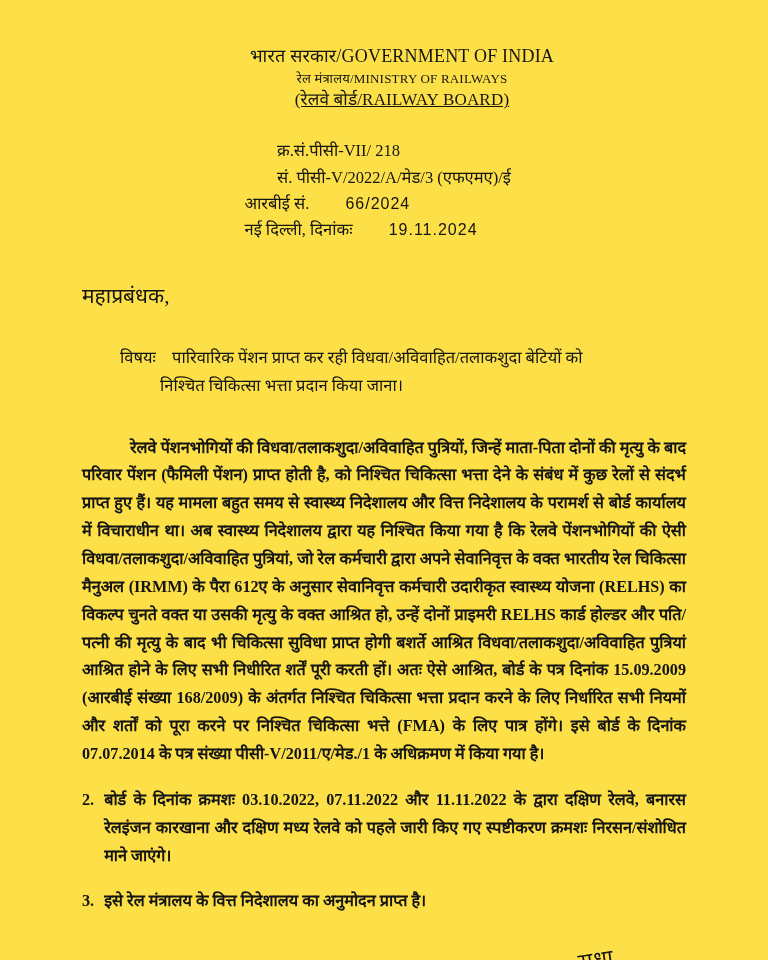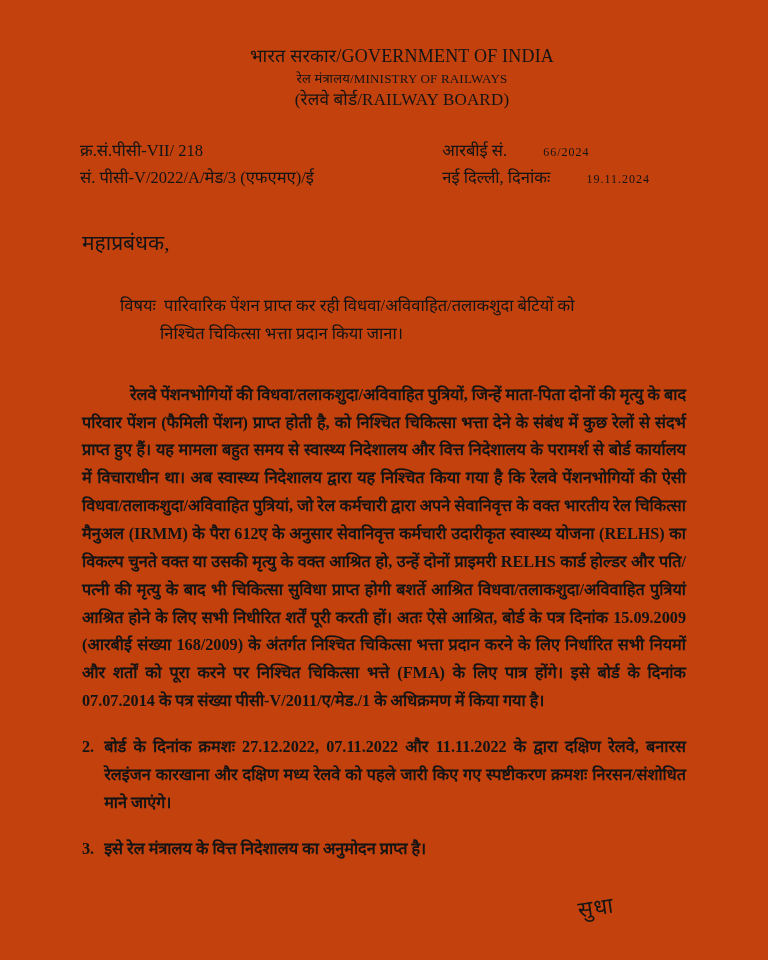--- a/index.html
+++ b/index.html
@@ -13,55 +13,56 @@
     font-family: "Liberation Serif", serif;
     color: #141414;
     overflow: hidden;
   }
   .page {
     position: relative;
     width: 768px;
     height: 960px;
     box-sizing: border-box;
     padding: 34px 60px 20px 72px;
-    background: #c2410c;
+    background: #fde047;
   }
 
   
   .header {
     text-align: center;
     margin-top: 10px;
     margin-left: 24px;
   }
   .header .line {
     font-size: 17.5px;
     letter-spacing: 0.2px;
     line-height: 1.42;
     white-space: nowrap;
   }
   .header .line.l1 { font-size: 18px; }
   .header .line.l2 { font-size: 13px; }
-  .header .line.l3 { font-size: 17px; }
+  .header .line.l3 { font-size: 17px; text-decoration: underline; }
 
   
   .refblock {
     margin-top: 26px;
     display: flex;
     justify-content: space-between;
     align-items: center;
+    flex-direction: column;
   }
   .ref-left, .ref-right {
     font-size: 16.5px;
     line-height: 1.6;
   }
   .ref-left { padding-left: 8px; }
   .ref-right { padding-right: 58px; text-align: left; }
   .hand {
-    font-family: Liberation Serif, serif;
-    font-size: 12px;
+    font-family: Liberation Sans, sans-serif;
+    font-size: 16px;
     letter-spacing: 1px;
     margin-left: 32px;
   }
   .ref-row { white-space: nowrap; }
 
   
   .addressee {
     margin-top: 34px;
     padding-left: 10px;
     font-size: 21px;
@@ -69,21 +70,21 @@
   }
 
   
   .subject {
     margin-top: 30px;
     padding-left: 48px;
     padding-right: 40px;
     font-size: 16.5px;
     line-height: 1.7;
   }
-  .subject .sub-label { margin-right: 4px; }
+  .subject .sub-label { margin-right: 12px; }
   .subject .indent2 { display: block; padding-left: 40px; }
 
   
   .body {
     margin-top: 34px;
     padding-left: 10px;
     padding-right: 22px;
     font-weight: bold;
   }
   .para {
@@ -155,21 +156,21 @@
     <span class="sub-label">विषयः</span>
     <span>पारिवारिक पेंशन प्राप्त कर रही विधवा/अविवाहित/तलाकशुदा बेटियों को</span>
     <span class="indent2">निश्चित चिकित्सा भत्ता प्रदान किया जाना।</span>
   </div>
 
   <div class="body">
     <div class="para first">रेलवे पेंशनभोगियों की विधवा/तलाकशुदा/अविवाहित पुत्रियों, जिन्हें माता-पिता दोनों की मृत्यु के बाद परिवार पेंशन (फैमिली पेंशन) प्राप्त होती है, को निश्चित चिकित्सा भत्ता देने के संबंध में कुछ रेलों से संदर्भ प्राप्त हुए हैं। यह मामला बहुत समय से स्वास्थ्य निदेशालय और वित्त निदेशालय के परामर्श से बोर्ड कार्यालय में विचाराधीन था। अब स्वास्थ्य निदेशालय द्वारा यह निश्चित किया गया है कि रेलवे पेंशनभोगियों की ऐसी विधवा/तलाकशुदा/अविवाहित पुत्रियां, जो रेल कर्मचारी द्वारा अपने सेवानिवृत्त के वक्त भारतीय रेल चिकित्सा मैनुअल (IRMM) के पैरा 612ए के अनुसार सेवानिवृत्त कर्मचारी उदारीकृत स्वास्थ्य योजना (RELHS) का विकल्प चुनते वक्त या उसकी मृत्यु के वक्त आश्रित हो, उन्हें दोनों प्राइमरी RELHS कार्ड होल्डर और पति/पत्नी की मृत्यु के बाद भी चिकित्सा सुविधा प्राप्त होगी बशर्ते आश्रित विधवा/तलाकशुदा/अविवाहित पुत्रियां आश्रित होने के लिए सभी निधीरित शर्तें पूरी करती हों। अतः ऐसे आश्रित, बोर्ड के पत्र दिनांक 15.09.2009 (आरबीई संख्या 168/2009) के अंतर्गत निश्चित चिकित्सा भत्ता प्रदान करने के लिए निर्धारित सभी नियमों और शर्तों को पूरा करने पर निश्चित चिकित्सा भत्ते (FMA) के लिए पात्र होंगे। इसे बोर्ड के दिनांक 07.07.2014 के पत्र संख्या पीसी-V/2011/ए/मेड./1 के अधिक्रमण में किया गया है।</div>
 
     <div class="para numbered">
       <span class="num">2.</span>
-      <span class="txt">बोर्ड के दिनांक क्रमशः 27.12.2022, 07.11.2022 और 11.11.2022 के द्वारा दक्षिण रेलवे, बनारस रेलइंजन कारखाना और दक्षिण मध्य रेलवे को पहले जारी किए गए स्पष्टीकरण क्रमशः निरसन/संशोधित माने जाएंगे।</span>
+      <span class="txt">बोर्ड के दिनांक क्रमशः 03.10.2022, 07.11.2022 और 11.11.2022 के द्वारा दक्षिण रेलवे, बनारस रेलइंजन कारखाना और दक्षिण मध्य रेलवे को पहले जारी किए गए स्पष्टीकरण क्रमशः निरसन/संशोधित माने जाएंगे।</span>
     </div>
 
     <div class="para numbered">
       <span class="num">3.</span>
       <span class="txt">इसे रेल मंत्रालय के वित्त निदेशालय का अनुमोदन प्राप्त है।</span>
     </div>
   </div>
 
   <div class="signature">
     <div class="sig-scribble">सुधा</div>

